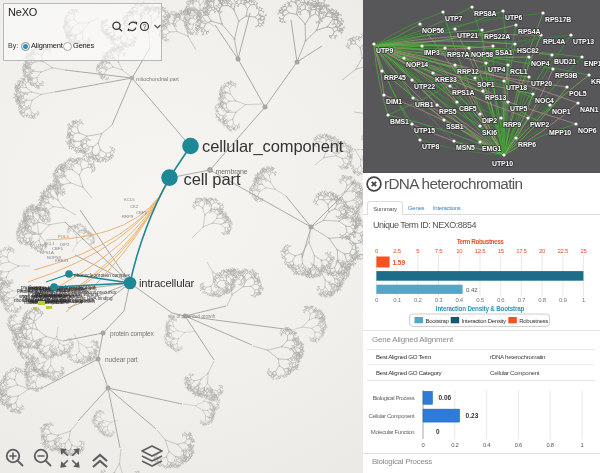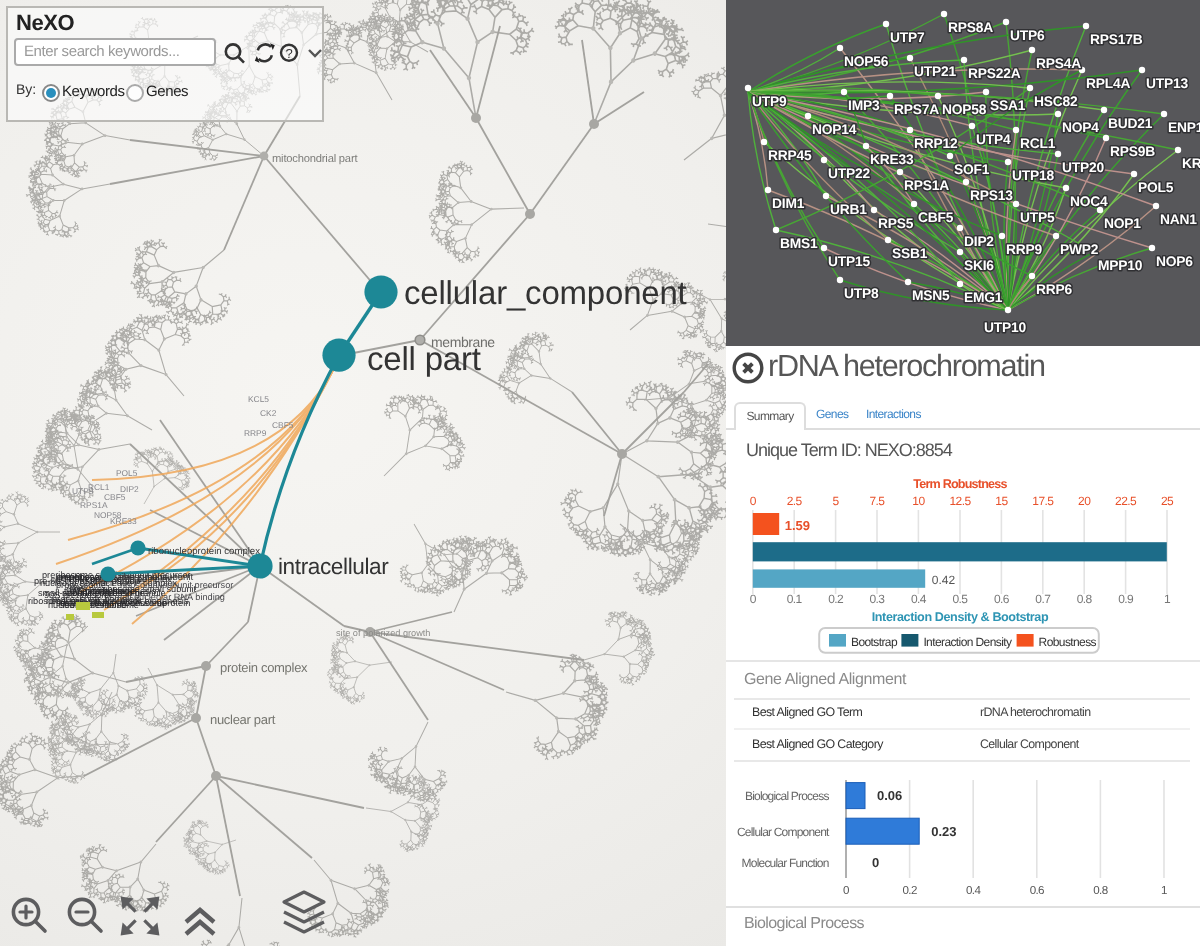--- a/index.html
+++ b/index.html
@@ -573,32 +573,31 @@
       <text x="51.3" y="32.9" font-size="6px" letter-spacing="-0.4" fill="#666" text-anchor="end">Cellular Component</text>
       <rect x="60" y="24.1" width="36.6" height="13" fill="#2f7bd9" stroke="#1b5eb8" stroke-width="0.5"></rect>
       <text x="102.6" y="32.9" font-size="6.5px" font-weight="bold" fill="#333">0.23</text>
       <text x="51.3" y="48.7" font-size="6px" letter-spacing="-0.4" fill="#666" text-anchor="end">Molecular Function</text>
       <text x="73" y="48.7" font-size="6.5px" font-weight="bold" fill="#333">0</text>
     </svg>
     <div style="position:absolute;left:0;top:280px;width:237px;border-top:1px solid #e0e0e0"></div>
     <div style="position:absolute;left:9px;top:284px;font-size:8px;letter-spacing:-0.3px;color:#8a8a8a">Biological Process</div>
   </div>
 <div id="search">
-    <div style="position:absolute;left:4px;top:2px;font-size:11px;font-weight:bold;letter-spacing:-0.2px;color:#222">NeXO</div>
-    <div style="position:absolute;left:3px;top:15px;width:95px;height:12px;background:#fff;border:1px solid #aaa;border-radius:2px;font-size:7.5px;letter-spacing:-0.2px;color:#999;line-height:12px;padding-left:4px">Enter search keywords...</div>
+    <div style="position:absolute;left:4px;top:2px;font-size:11px;font-weight:normal;letter-spacing:-0.2px;color:#222">NeXO</div>
     <svg width="52" height="16" viewBox="0 0 52 16" style="position:absolute;left:106px;top:15px">
       <g stroke="#333" stroke-width="1.3" fill="none">
         <circle cx="6.5" cy="6.8" r="3.6"></circle>
         <path d="M9.2 9.5L12 12.3"></path>
         <path d="M18.9 6.2a3.9 3.9 0 0 1 6.6-1.8M25.9 8.6a3.9 3.9 0 0 1-6.6 1.8"></path>
       </g>
       <path d="M25 2.6l2.4 1l-1 2.4z" fill="#222"></path>
       <path d="M19.8 12.4l-2.4-1l1-2.4z" fill="#222"></path>
       <circle cx="34.5" cy="7.4" r="4" fill="none" stroke="#333" stroke-width="1.2"></circle>
       <text x="34.5" y="10" font-size="6.5px" text-anchor="middle" fill="#333" font-family="Liberation Sans">?</text>
       <path d="M44.5 6l3 3l3-3" stroke="#555" stroke-width="1.2" fill="none"></path>
     </svg>
     <div style="position:absolute;left:4px;top:38px;font-size:7px;color:#333">By:</div>
     <div style="position:absolute;left:17px;top:38px;width:7px;height:7px;border:1px solid #888;border-radius:50%;background:#fff"></div>
     <div style="position:absolute;left:19px;top:40px;width:5px;height:5px;border-radius:50%;background:#2a8fbd"></div>
-    <div style="position:absolute;left:27px;top:37px;font-size:7.5px;letter-spacing:-0.2px;color:#222">Keywords</div>
+    <div style="position:absolute;left:27px;top:37px;font-size:7.5px;letter-spacing:-0.2px;color:#222">Alignment</div>
     <div style="position:absolute;left:59px;top:38px;width:7px;height:7px;border:1px solid #aaa;border-radius:50%;background:#fdfdfd"></div>
     <div style="position:absolute;left:69px;top:37px;font-size:7.5px;letter-spacing:-0.2px;color:#222">Genes</div>
   </div>
 </body></html>

